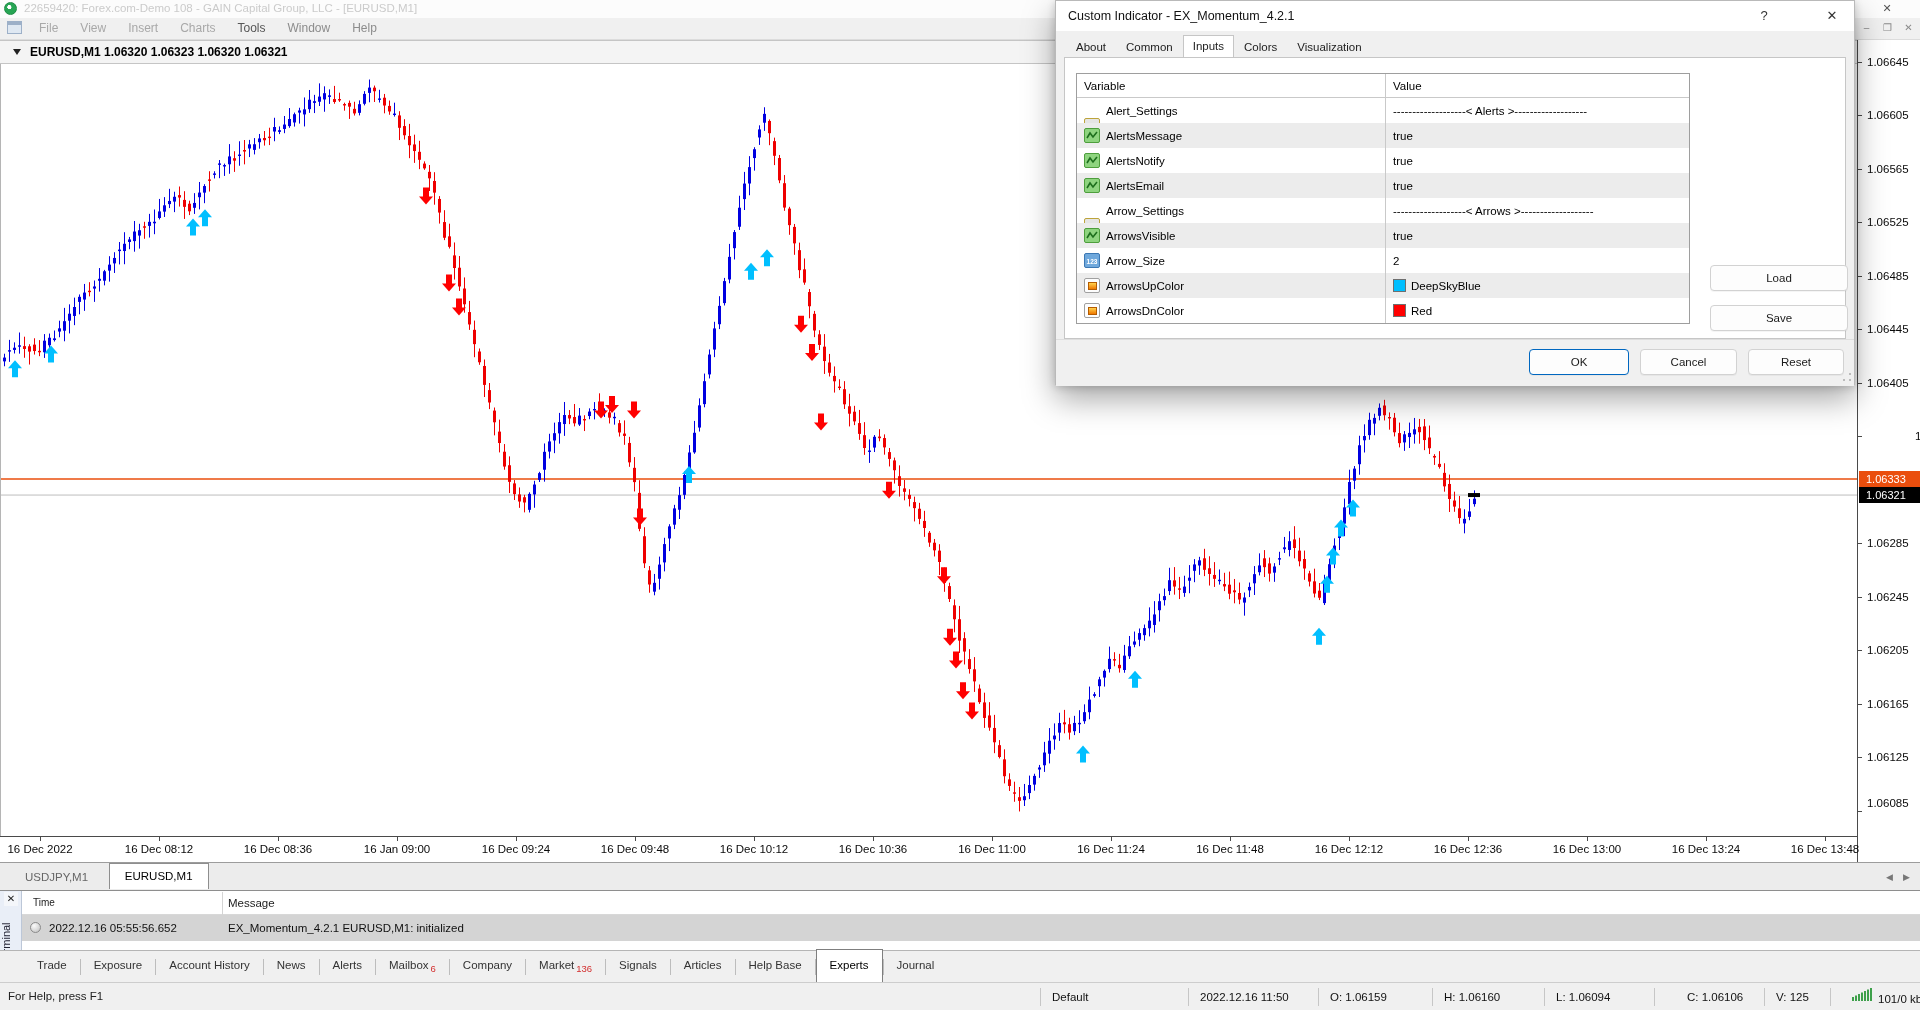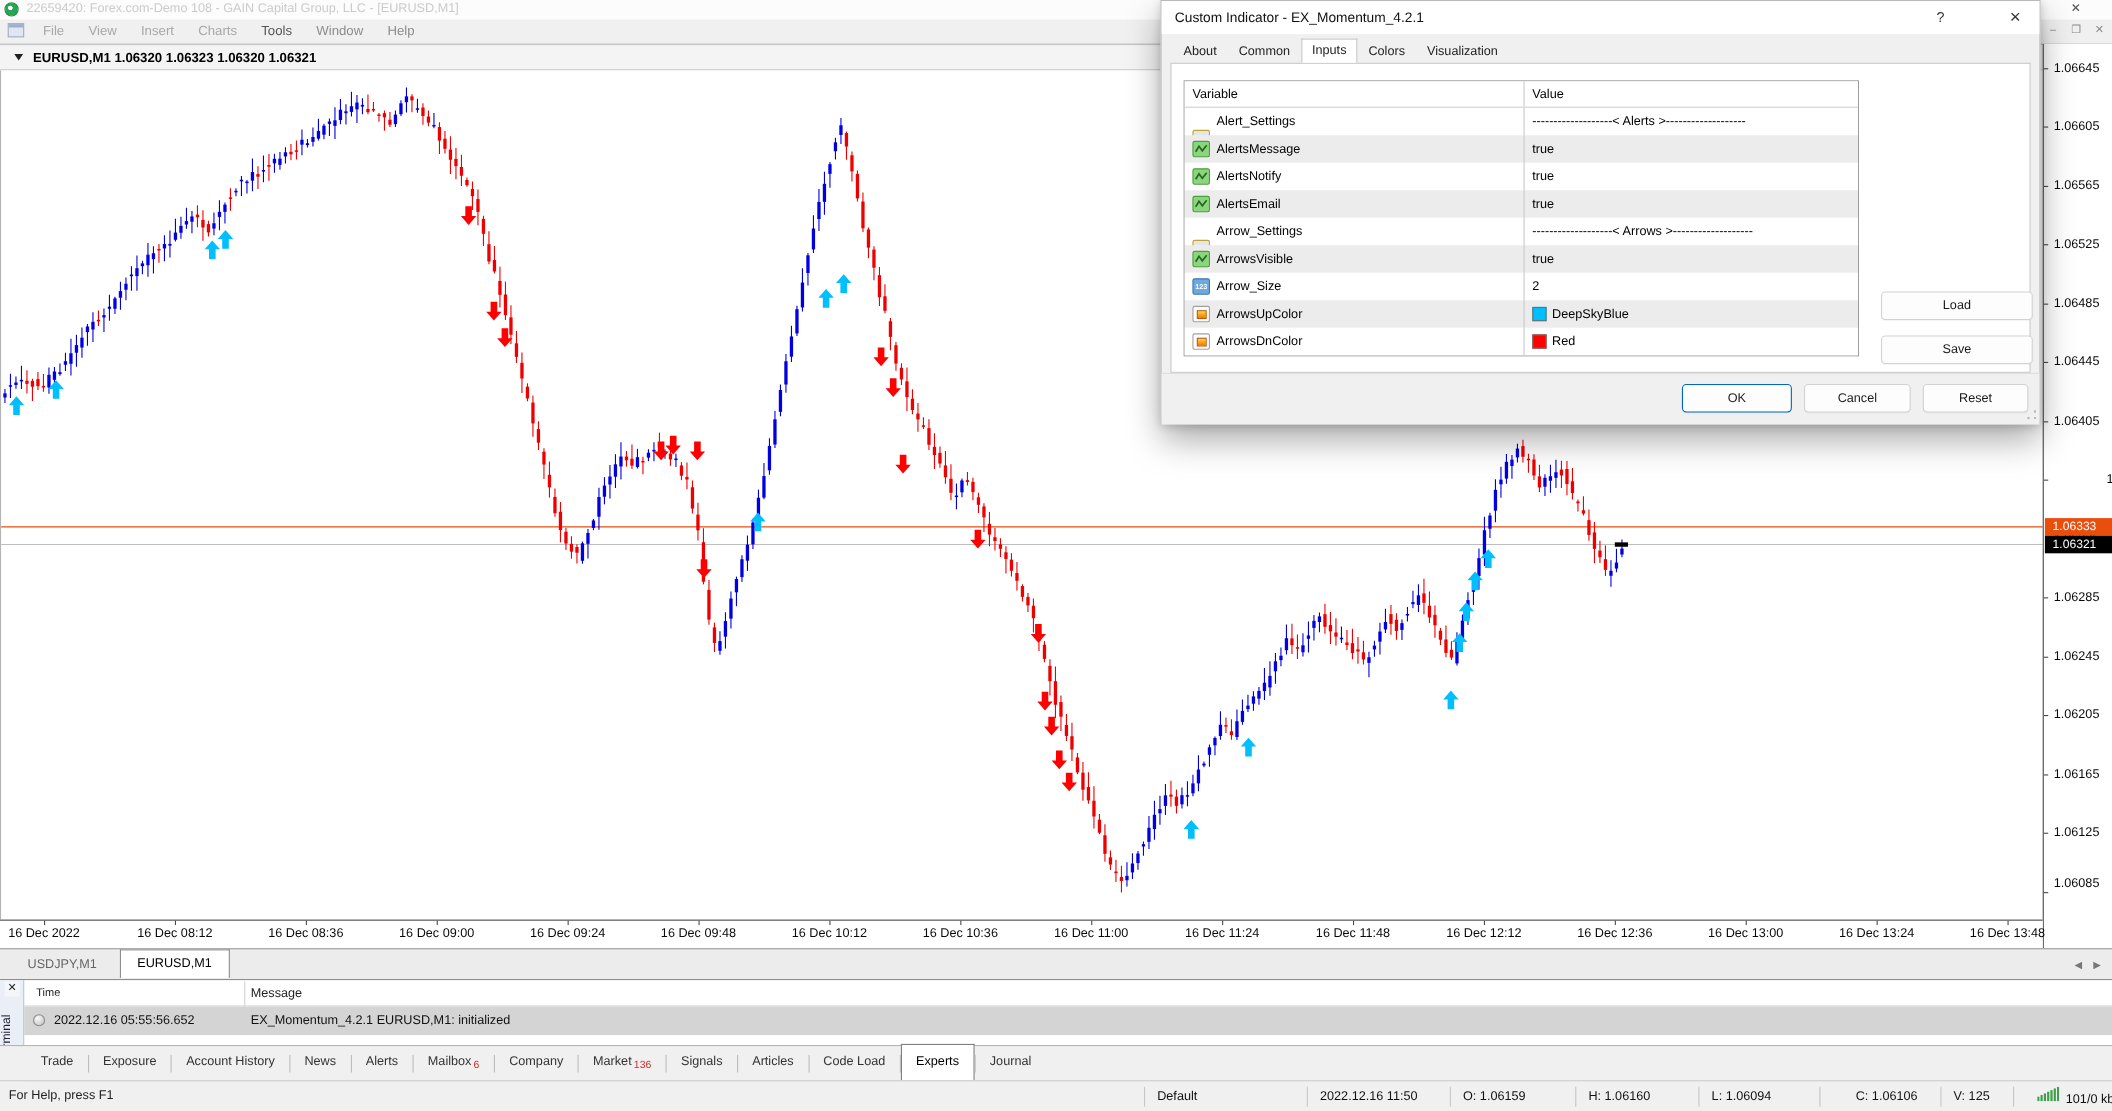--- a/index.html
+++ b/index.html
@@ -819,21 +819,21 @@
     <div class="price-badge" style="background: rgb(0, 0, 0); top: 447.05px;">1.06321</div>
   </div>
 <div class="abs" id="time-axis">
     <div class="time-tick" style="left: 40px;"></div>
     <span class="time-label" style="left: 40px;">16 Dec 2022</span>
     <div class="time-tick" style="left: 159px;"></div>
     <span class="time-label" style="left: 159px;">16 Dec 08:12</span>
     <div class="time-tick" style="left: 278px;"></div>
     <span class="time-label" style="left: 278px;">16 Dec 08:36</span>
     <div class="time-tick" style="left: 397px;"></div>
-    <span class="time-label" style="left: 397px;">16 Dec 09:00</span>
+    <span class="time-label" style="left: 397px;">16 Jan 09:00</span>
     <div class="time-tick" style="left: 516px;"></div>
     <span class="time-label" style="left: 516px;">16 Dec 09:24</span>
     <div class="time-tick" style="left: 635px;"></div>
     <span class="time-label" style="left: 635px;">16 Dec 09:48</span>
     <div class="time-tick" style="left: 754px;"></div>
     <span class="time-label" style="left: 754px;">16 Dec 10:12</span>
     <div class="time-tick" style="left: 873px;"></div>
     <span class="time-label" style="left: 873px;">16 Dec 10:36</span>
     <div class="time-tick" style="left: 992px;"></div>
     <span class="time-label" style="left: 992px;">16 Dec 11:00</span>
@@ -892,21 +892,21 @@
       <span class="bottom-tab">Mailbox<span class="tab-badge">6</span></span>
       <span class="bt-sep"></span>
       <span class="bottom-tab">Company</span>
       <span class="bt-sep"></span>
       <span class="bottom-tab">Market<span class="tab-badge">136</span></span>
       <span class="bt-sep"></span>
       <span class="bottom-tab">Signals</span>
       <span class="bt-sep"></span>
       <span class="bottom-tab">Articles</span>
       <span class="bt-sep"></span>
-      <span class="bottom-tab">Code Load</span>
+      <span class="bottom-tab">Help Base</span>
       <span class="bt-sep"></span>
       <span class="bottom-tab active">Experts</span>
       <span class="bt-sep"></span>
       <span class="bottom-tab">Journal</span>
     </div>
 </div>
 
 <div class="abs" id="status-bar">
   <span id="status-help">For Help, press F1</span>
   <div id="status-right">

